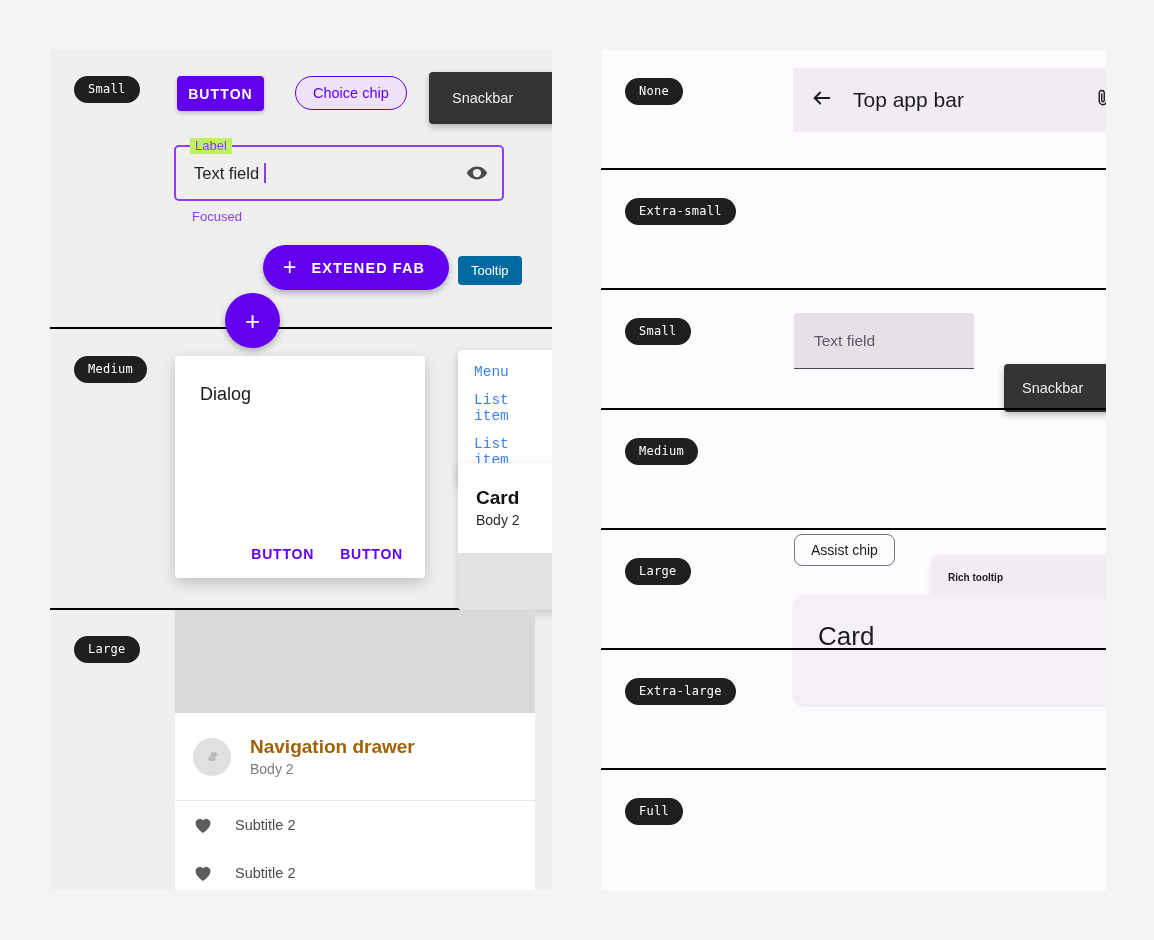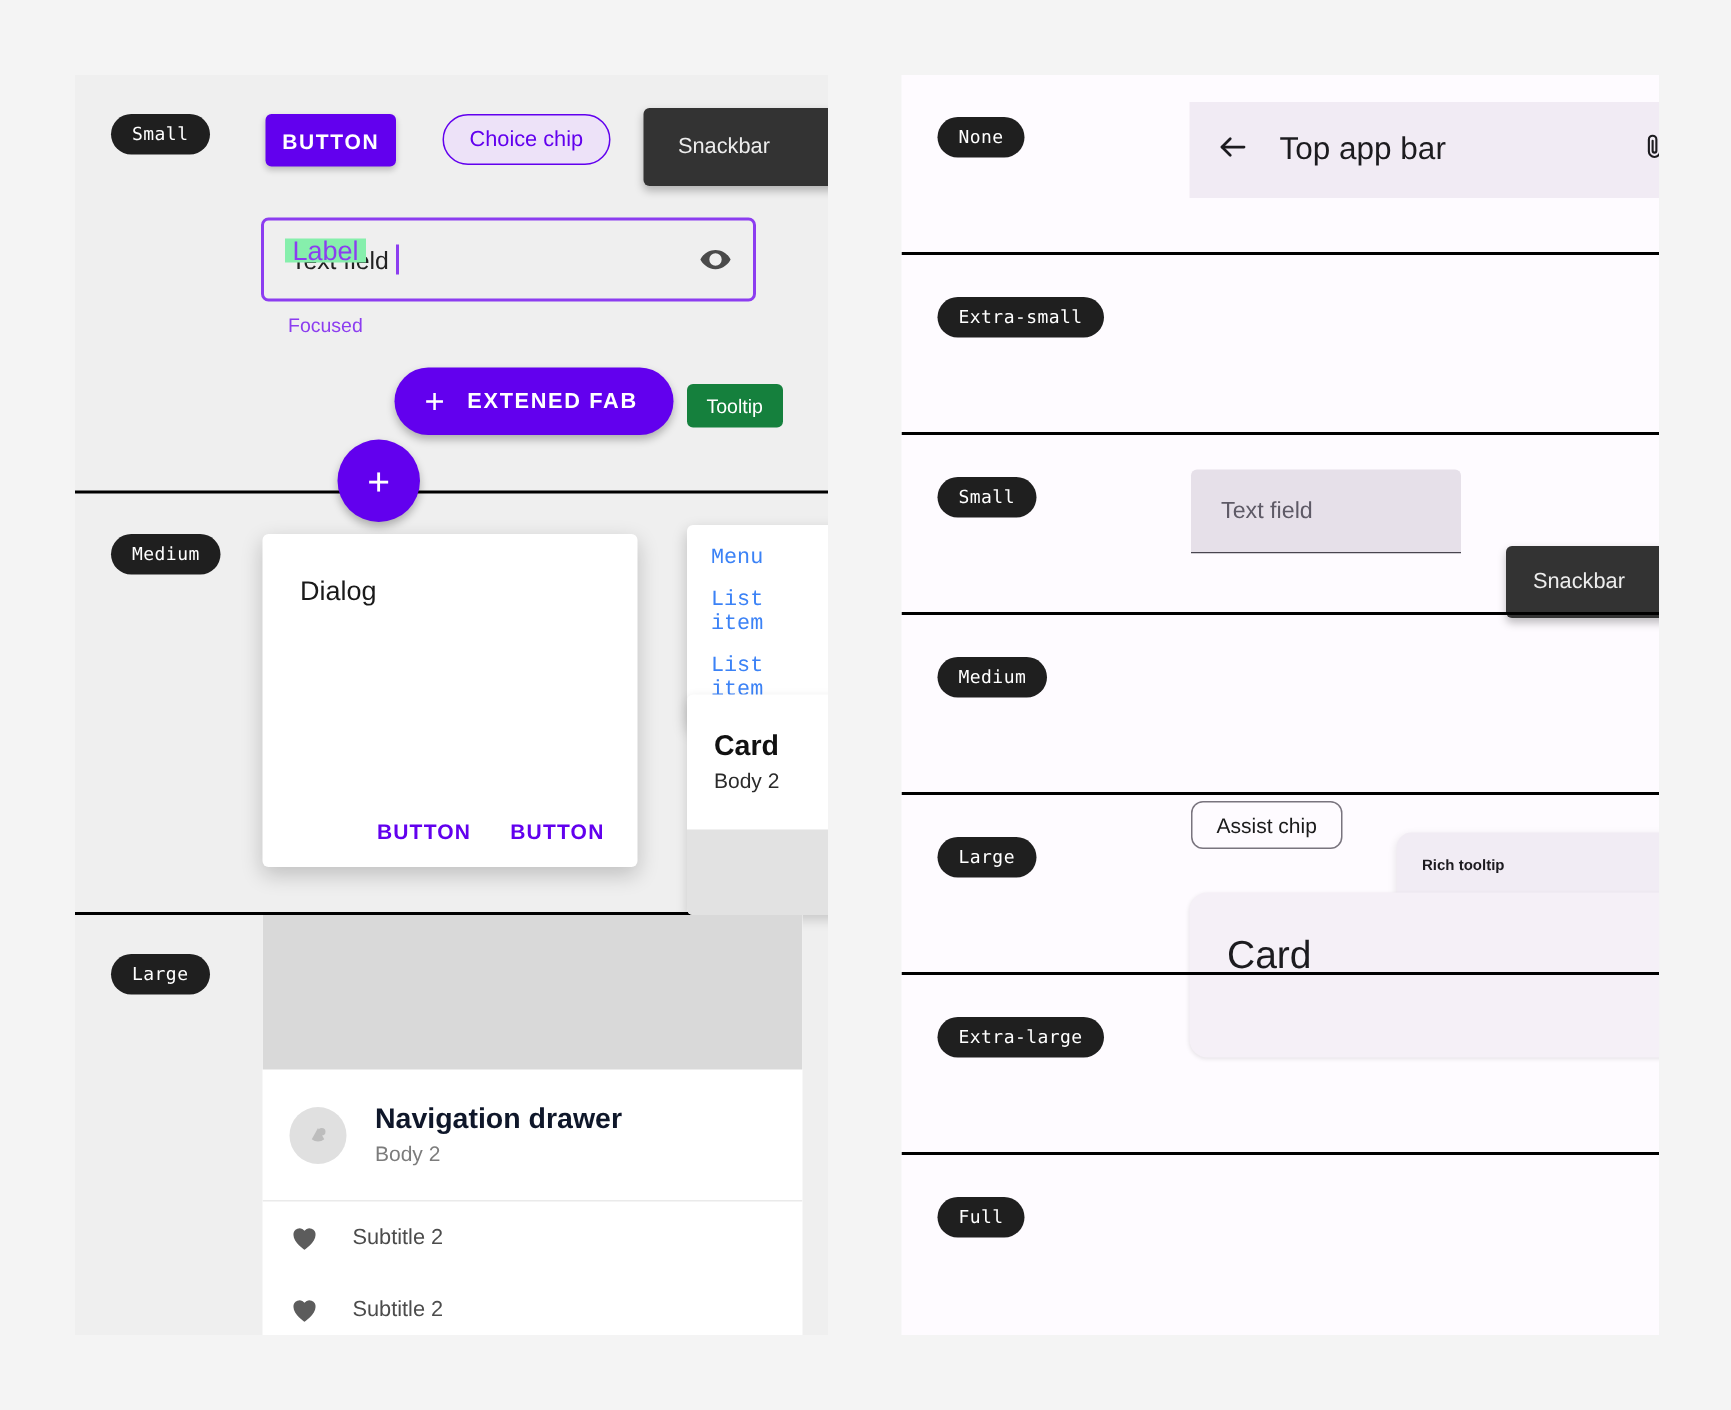--- a/index.html
+++ b/index.html
@@ -81,26 +81,25 @@
   .tf-box {
     position: relative;
     height: 56px;
     border: 2px solid #8C3DF0;
     border-radius: 5px;
     display: flex; align-items: center;
     padding: 0 14px 0 18px;
   }
   .tf-notch {
     position: absolute; left: 14px; top: -9px;
-    background: #86efac;
+    background: #bef264;
     padding: 0 5px;
     color: #8C3DF0;
-    font-size: 18px;
+    font-size: 13px;
     line-height: 16px;
-    margin-top: 21px;
   }
   .tf-value {
     flex: 1;
     color: #222222;
     font-size: 16.5px;
   }
   .tf-caret {
     display: inline-block;
     width: 1.5px; height: 20px;
     background: #8C3DF0;
@@ -129,21 +128,21 @@
     background: #6200EE; color: #FFFFFF; border: none;
     border-radius: 23px;
     display: flex; align-items: center; gap: 14px;
     font-size: 14.5px; font-weight: 700; letter-spacing: 1.1px;
     box-shadow: 0 3px 6px rgba(0,0,0,.28);
     cursor: pointer;
   }
   .ext-fab .plus { font-size: 23px; font-weight: 300; line-height: 1; }
   .tooltip-l {
     position: absolute; left: 408px; top: 206px;
-    background: #15803d; color: #FFFFFF;
+    background: #0369a1; color: #FFFFFF;
     border-radius: 4px; padding: 7px 13px;
     font-size: 13px;
   }
 
   
   .dialog-l {
     position: absolute; left: 125px; top: 306px;
     width: 250px; height: 222px;
     background: #FFFFFF; border-radius: 4px;
     box-shadow: 0 5px 14px rgba(0,0,0,.20);
@@ -201,21 +200,21 @@
   .nav-header {
     height: 88px; display: flex; align-items: center;
     padding-left: 18px; gap: 19px;
     border-bottom: 1px solid #EAEAEA;
   }
   .nav-avatar {
     width: 38px; height: 38px; border-radius: 50%;
     background: #E0E0E0;
     display: flex; align-items: center; justify-content: center;
   }
-  .nav-title { font-size: 19px; font-weight: 700; color: #0f172a; }
+  .nav-title { font-size: 19px; font-weight: 700; color: #a16207; }
   .nav-sub { font-size: 14px; color: #7C7C7C; margin-top: 3px; }
   .nav-item {
     height: 48px; display: flex; align-items: center;
     padding-left: 18px; gap: 22px;
     font-size: 14.5px; color: #4C4C4C; cursor: pointer;
   }
   .heart { width: 20px; height: 18px; display: block; }
 
   
   .right-panel {

